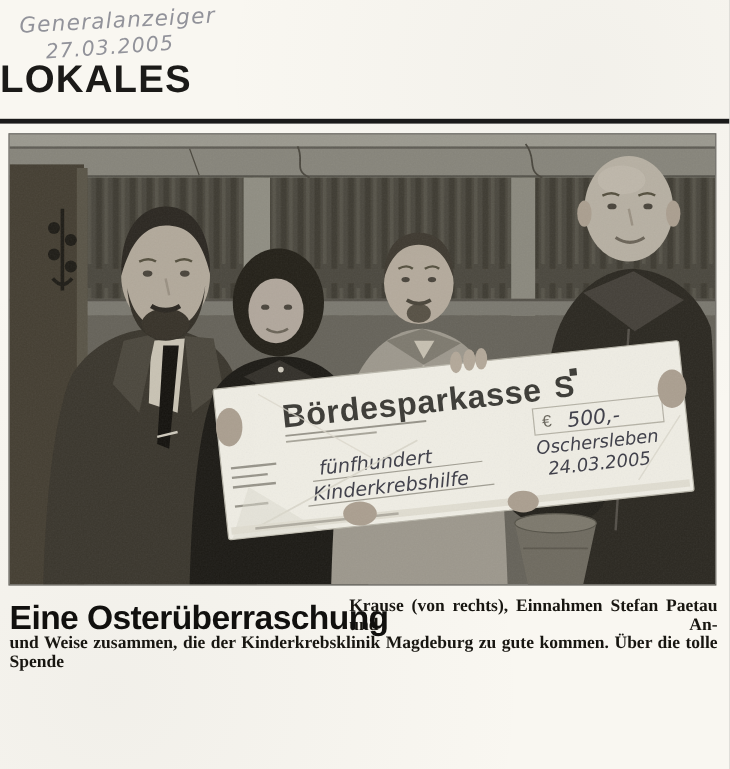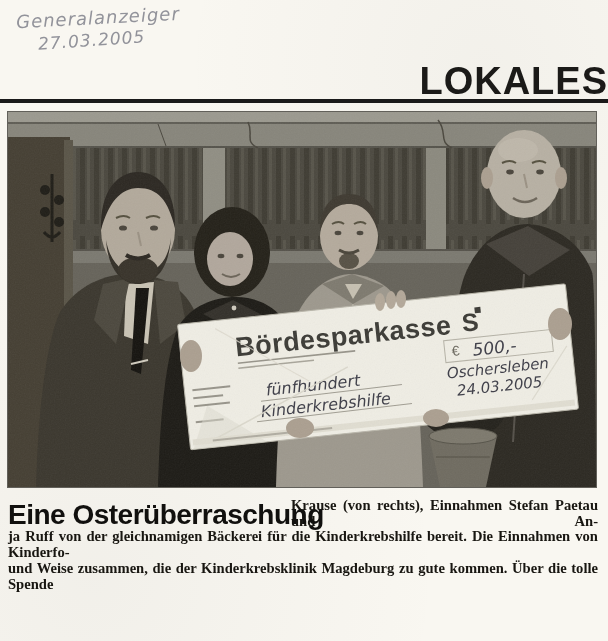--- a/index.html
+++ b/index.html
@@ -10,22 +10,22 @@
       radial-gradient(circle at 15% 90%, rgba(120,120,115,0.06), transparent 45%),
       #f9f7f1;
     font-family:"Liberation Sans", sans-serif;
   }
   
   .hand { position:absolute; color:#81828c; font-family:"DejaVu Sans", sans-serif;
           font-style:italic; letter-spacing:1px; opacity:.85; }
   .hand-1 { left:16px; top:7px; font-size:18px; transform:rotate(-3deg); }
   .hand-2 { left:38px; top:30px; font-size:17px; transform:rotate(-4deg); }
   
-  .masthead { position:absolute; top:48px; left:0; width:100%; text-align:right;
-              font-size:38px; font-weight:bold; letter-spacing:1px; color:#1b1a18;margin-top:12px; }
+  .masthead { position:absolute; top:48px; left:0; width:100%; text-align:left;
+              font-size:32px; font-weight:bold; letter-spacing:1px; color:#1b1a18; }
   .rule { position:absolute; top:99px; left:0; width:608px; height:4px; background:#1a1a1a; }
   
   .photo { position:absolute; left:8px; top:112px; width:588px; height:375px;
            outline:1px solid #62605a; background:#8a887d; }
   .photo svg { display:block; }
   
   .article { position:absolute; left:8px; top:498px; width:590px;
              font-family:"Liberation Serif", serif; font-weight:bold;
              font-size:14.6px; line-height:15.7px; color:#181611; position:absolute; }
   .headline { position:absolute; left:0; top:2px; width:280px;
@@ -200,18 +200,17 @@
         <ellipse cx="428" cy="306" rx="13" ry="9" fill="#ab9f90"></ellipse>
       </g>
 
       <rect width="588" height="375" filter="url(#grain)" opacity="0.07"></rect>
     </svg>
   </div>
 
   <div class="article">
     <div class="headline">Eine Osterüberraschung</div>
     <div class="line indent">Krause (von rechts), Einnahmen Stefan Paetau und An-</div>
-    <div class="line">ja Ruff von der gleichnamigen Bäckerei für die Kinderkrebshilfe bereit. Die Einnahmen von Kinderfo-</div>
     <div class="line">und Weise zusammen, die der Kinderkrebsklinik Magdeburg zu gute kommen. Über die tolle Spende</div>
 
   </div>
 
 </div>
 
 </body></html>

